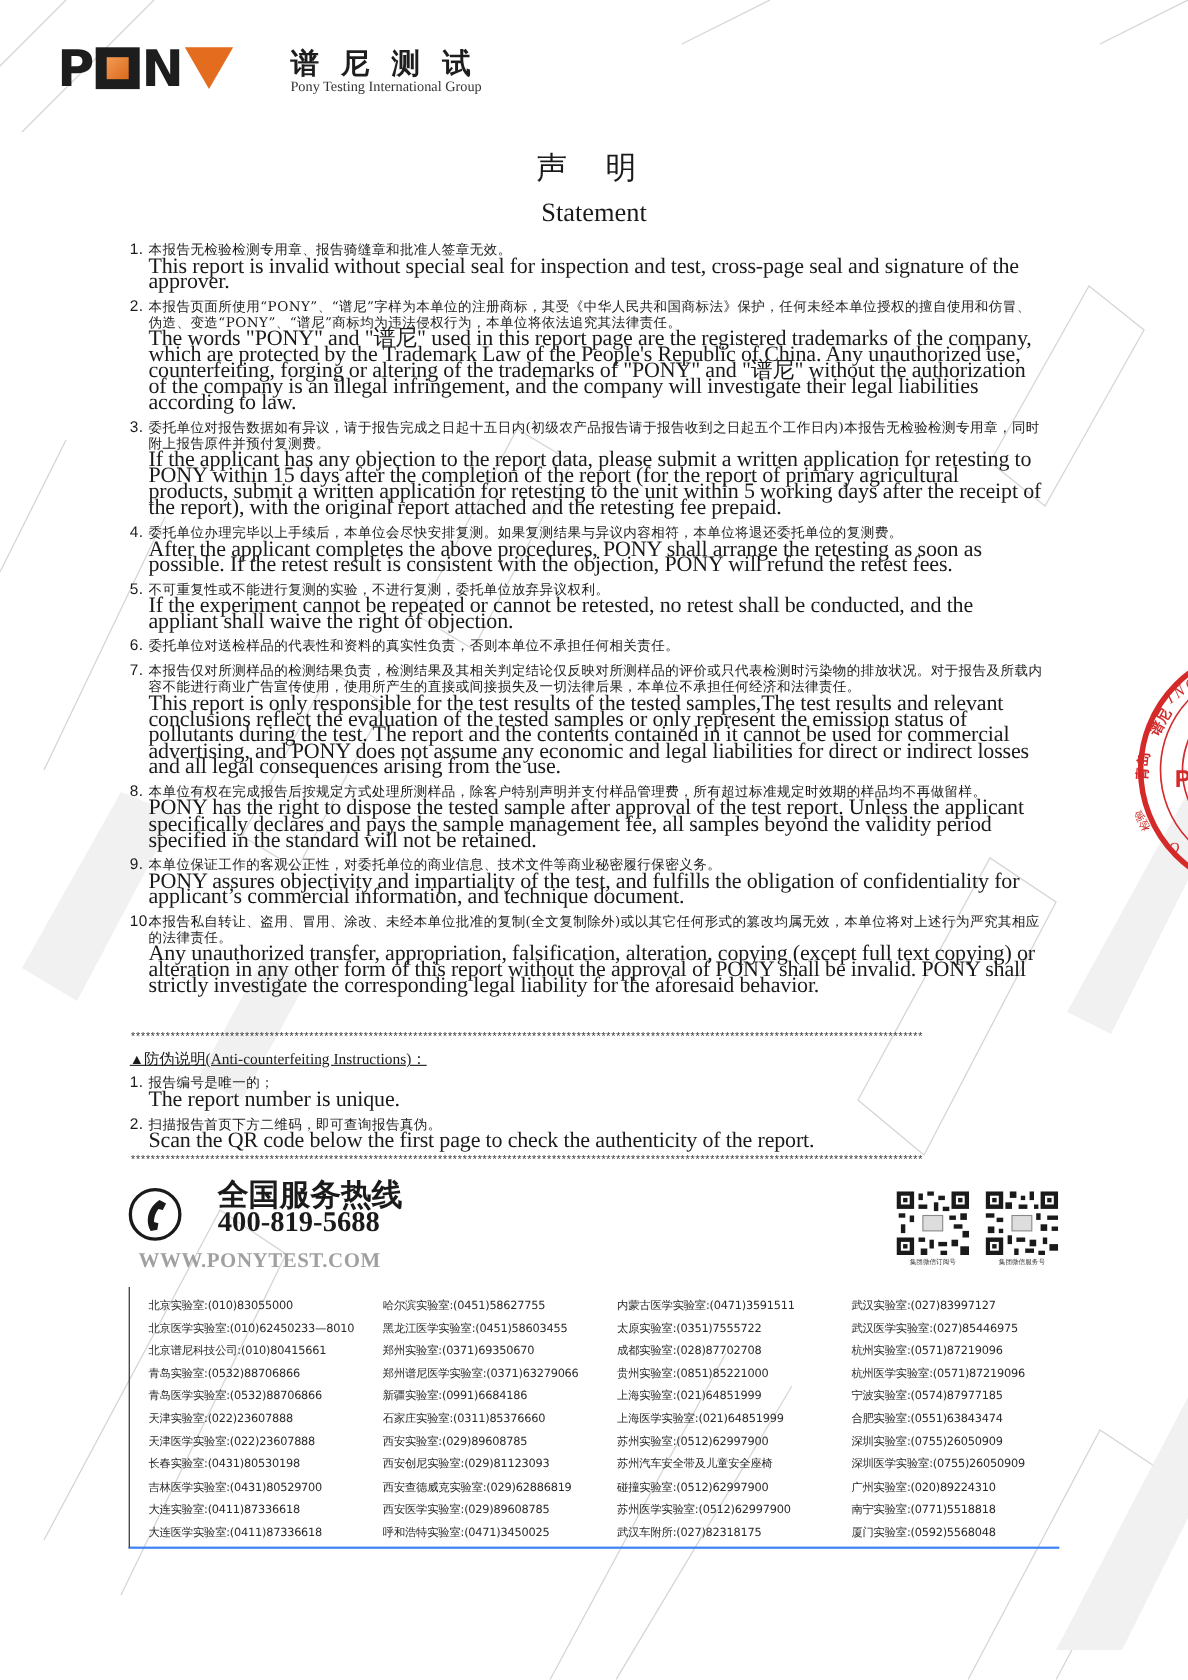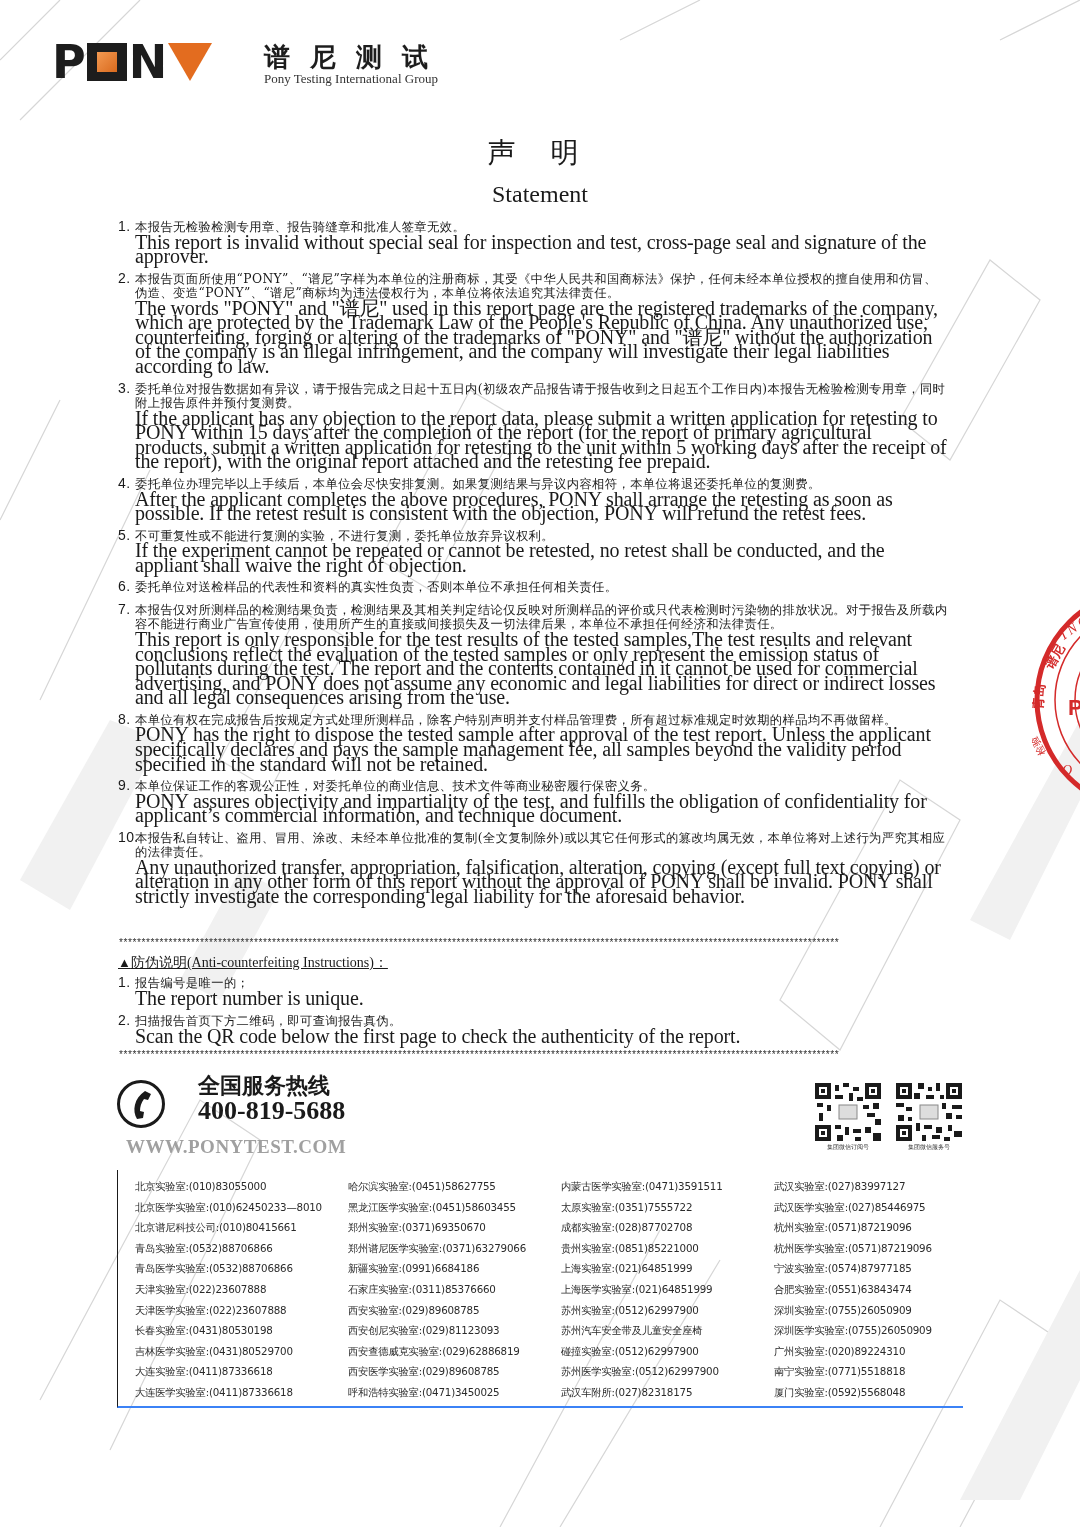--- a/index.html
+++ b/index.html
@@ -32,21 +32,21 @@
 
   .stars { position: absolute; left: 118px; width: 815px; font-family: "Liberation Mono", monospace; font-size: 10px; letter-spacing: -1.5px; overflow: hidden; white-space: nowrap; color: #333; }
   .anti { position: absolute; left: 118px; top: 954px; width: 820px; }
   .anti-title { font-size: 14px; line-height: 17px; text-decoration: underline; }
   .anti-title .tri { font-size: 13px; }
   .anti-item { margin-top: 4px; }
 
   
   .phone-icon { position: absolute; left: 117px; top: 1080px; width: 48px; height: 48px; border: 3px solid #1a1a1a; border-radius: 50%; box-sizing: border-box; }
   .phone-icon svg { position: absolute; left: 8px; top: 7px; }
-  .hotline-label { position: absolute; left: 198px; top: 1072px; font-family: "DejaVu Sans", sans-serif; font-weight: bold; font-size: 22px; line-height: 28px; }
+  .hotline-label { position: absolute; left: 198px; top: 1072px; font-family: "DejaVu Sans", sans-serif; font-weight: bold; font-size: 28px; line-height: 28px; }
   .hotline-number { position: absolute; left: 198px; top: 1097px; font-weight: bold; font-size: 26px; line-height: 28px; }
   .website { position: absolute; left: 126px; top: 1136px; font-weight: bold; font-size: 19px; color: #a0a0a0; letter-spacing: 0.5px; }
 
   .qr { position: absolute; top: 1083px; width: 66px; height: 58px; background: #fff; }
   .qr-label { position: absolute; top: 1143px; font-family: "DejaVu Sans", sans-serif; font-size: 6px; color: #333; width: 66px; text-align: center; }
 
   
   .labs { position: absolute; left: 117px; top: 1170px; width: 845px; height: 236px; border-left: 1.5px solid #1a1a1a; border-bottom: 2px solid #3b82f6; }
   .labs-grid { position: absolute; left: 17px; top: 10px; display: grid; grid-template-columns: 213px 213px 213px 190px; grid-auto-rows: 20.6px; }
   .lab { font-family: "DejaVu Sans", sans-serif; font-size: 10.3px; white-space: nowrap; color: #2a2a2a; letter-spacing: -0.2px; }

